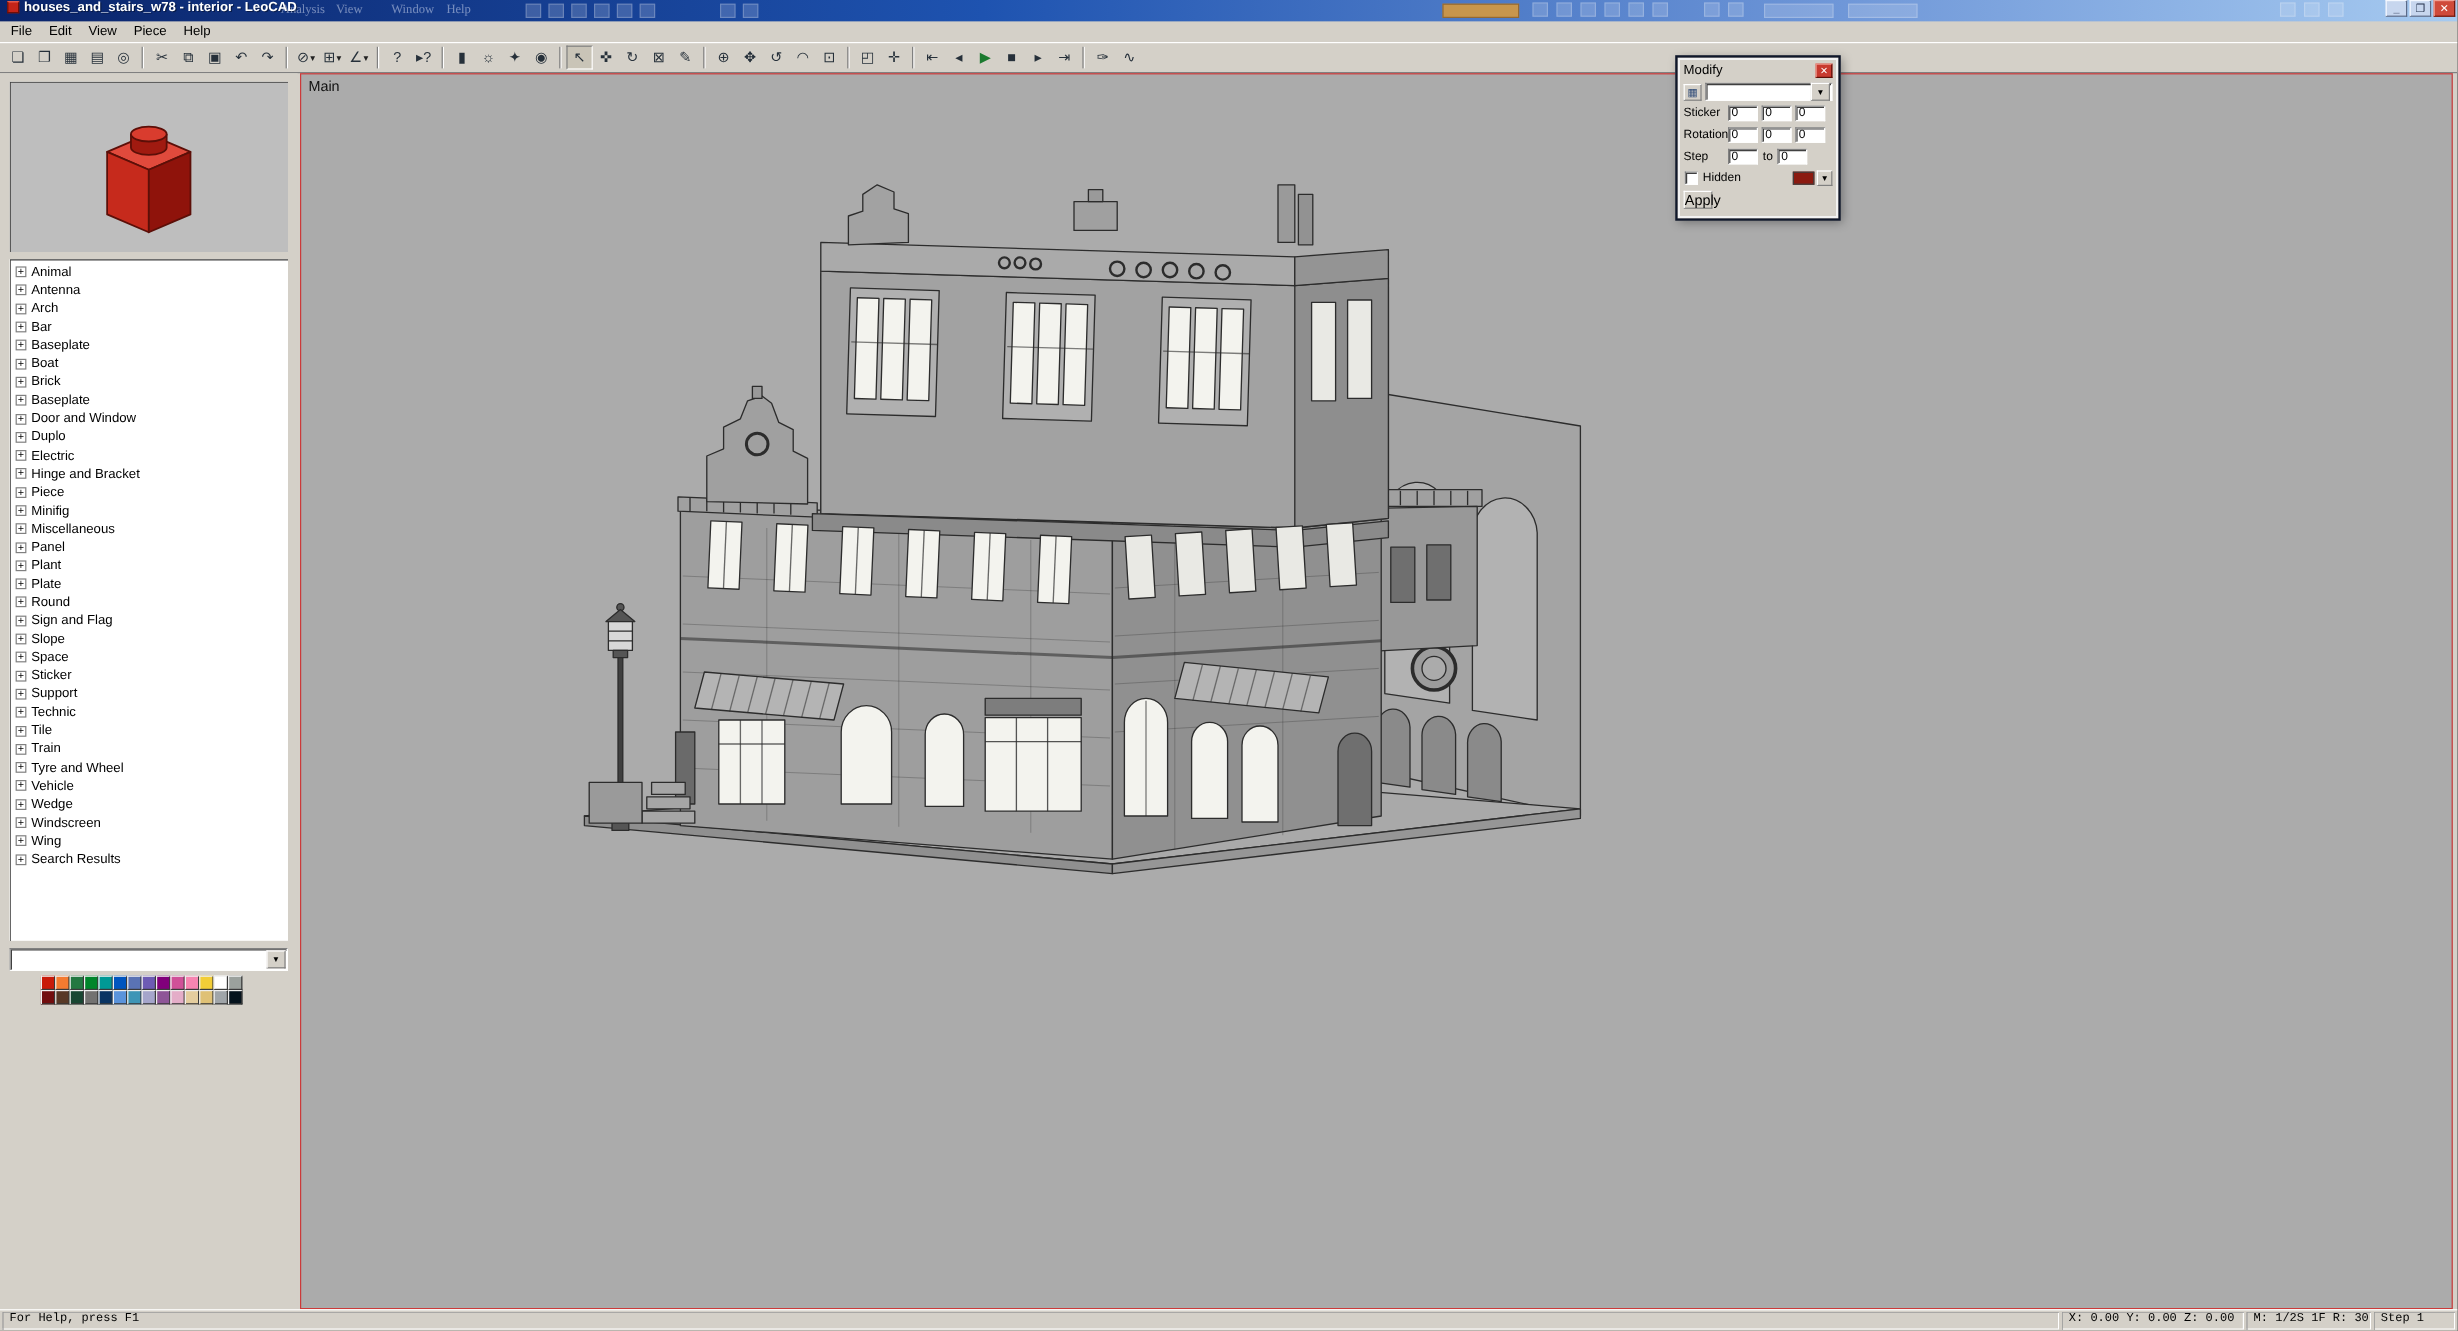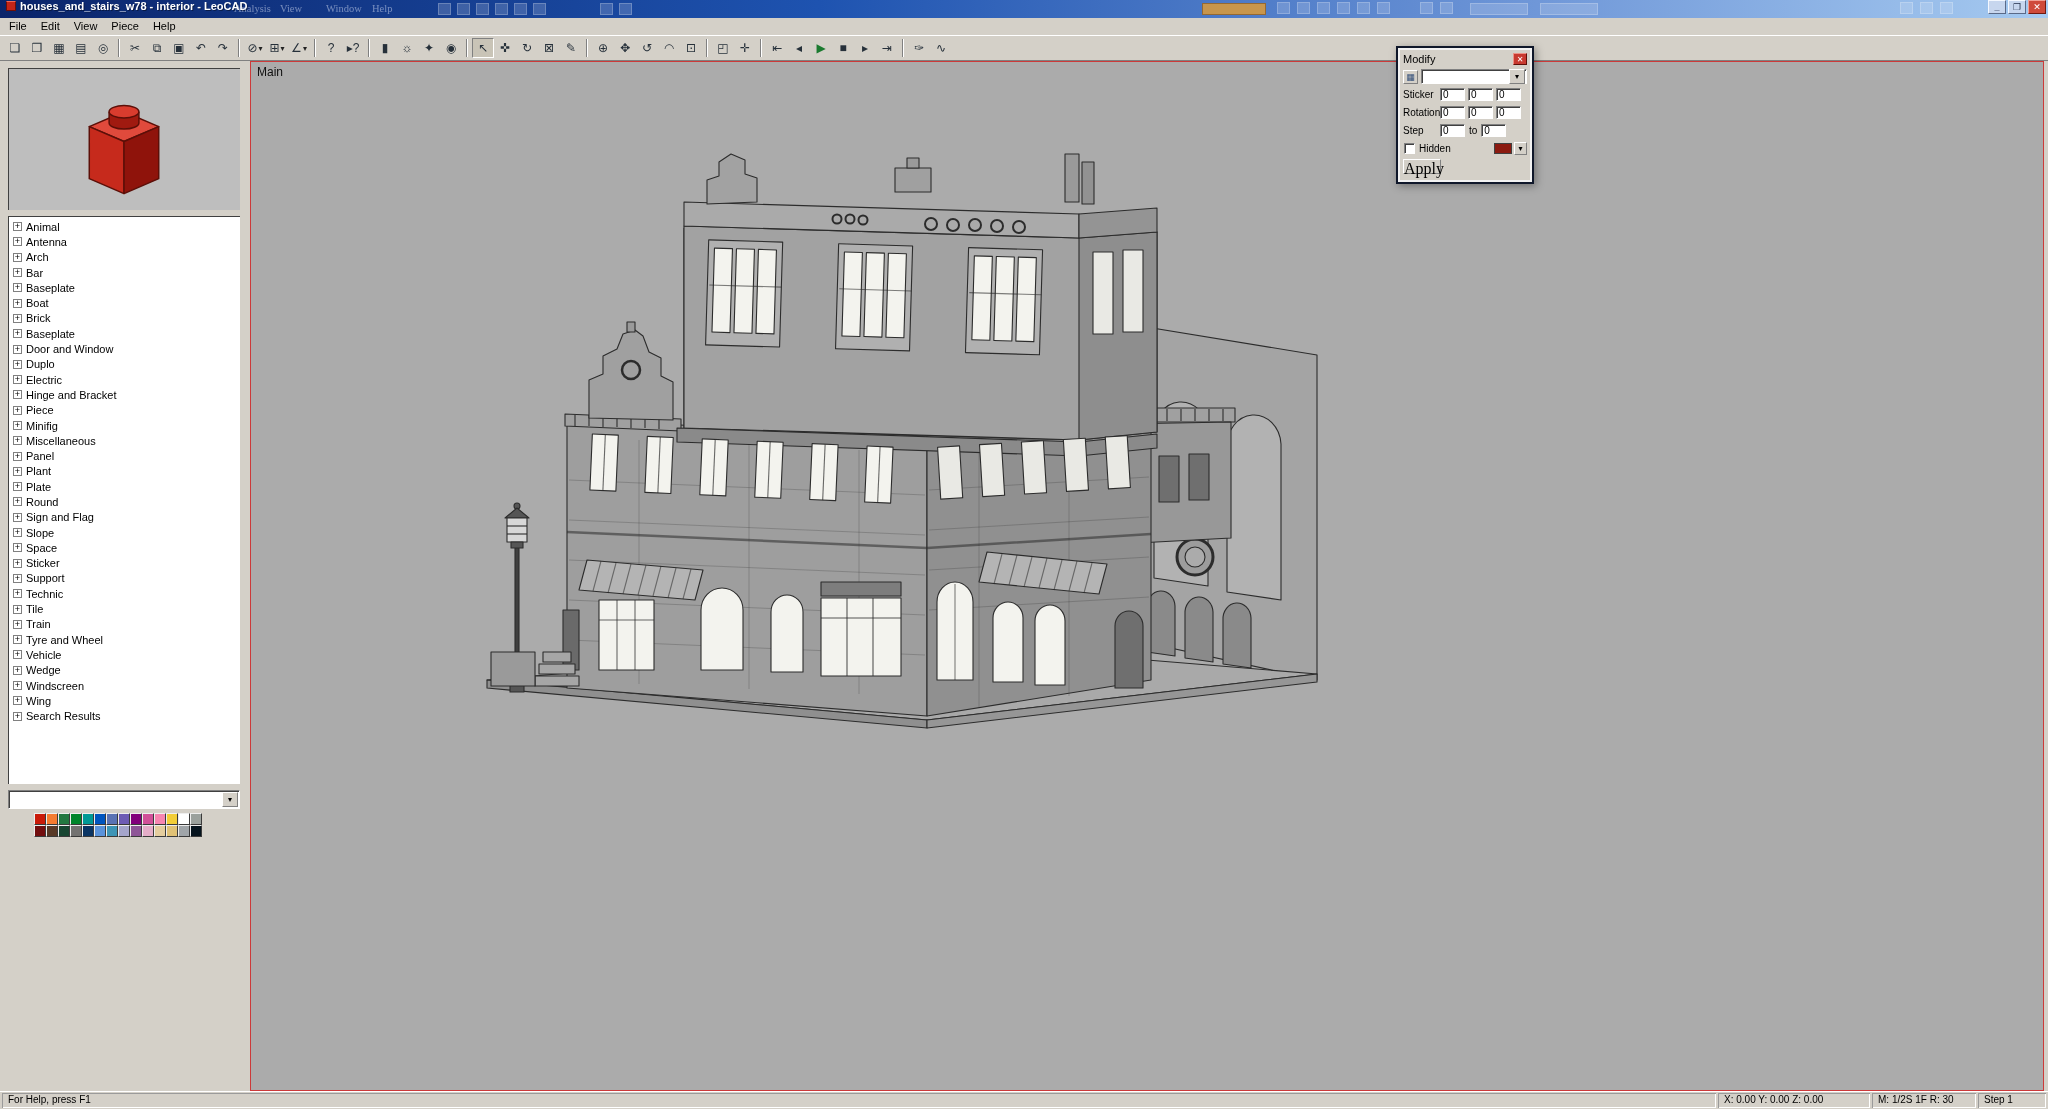--- a/index.html
+++ b/index.html
@@ -76,28 +76,28 @@
     font-size:9px;text-align:center;line-height:13px;color:#35507a;margin-right:3px;}
   .m-combo{flex:1;height:15px;background:#fff;border:1px solid;border-color:#808080 #fff #fff #808080;
     box-shadow:inset 1px 1px 0 #404040;display:flex;align-items:center;}
   .m-to{margin:0 4px 0 1px;}
   .m-check{width:11px;height:11px;background:#fff;border:1px solid;border-color:#808080 #fff #fff #808080;
     box-shadow:inset 1px 1px 0 #404040;margin:0 4px 0 1px;flex:none;}
   .m-hlabel{flex:1;}
   .m-swatch{width:18px;height:11px;border:1px solid #404040;}
   .m-swbtn{width:13px;height:13px;margin-left:2px;background:#d4d0c8;border:1px solid;border-color:#fff #808080 #808080 #fff;
     font-size:8px;text-align:center;line-height:12px;}
-  .m-apply{width:38px;height:15px;background:#d4d0c8;border:1px solid;border-color:#fff #808080 #808080 #fff;
-    font-size:16px;font-family:Liberation Serif, serif;padding:0;}
+  .m-apply{width:24px;height:15px;background:#d4d0c8;border:1px solid;border-color:#fff #808080 #808080 #fff;
+    font-size:12px;font-family:Liberation Sans, sans-serif;padding:0;}
 
   
   .statusbar{position:absolute;left:0;bottom:0;right:0;height:18px;background:#d4d0c8;display:flex;
     align-items:center;padding:1px 2px;gap:2px;border-top:1px solid #fff;}
   .sb-panel{height:15px;box-shadow:inset 1px 1px 0 #9a9a9a, inset -1px -1px 0 #fff;
-    padding:1px 6px;font-size:10px;white-space:nowrap;overflow:hidden;}
+    padding:1px 6px;font-size:10px;white-space:nowrap;overflow:hidden;font-family:Liberation Mono, monospace;}
   .sb-help{flex:1;}
   .sb-coords{width:152px;}
   .sb-mode{width:104px;}
   .sb-step{width:68px;}
 </style>
 </head>
 <body>
 
 <div id="root">
 

